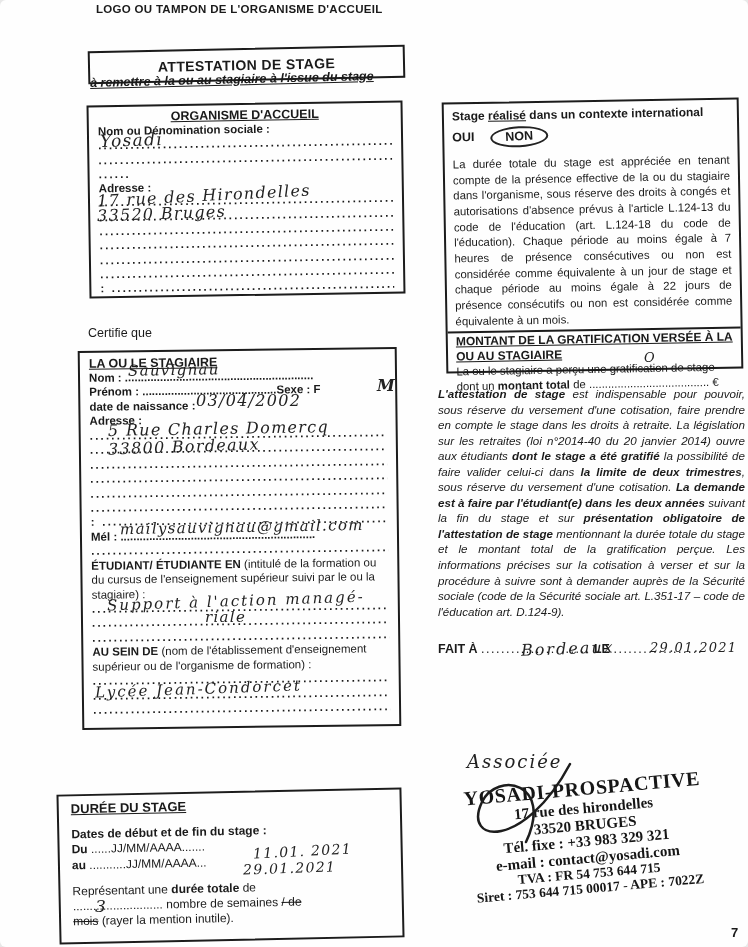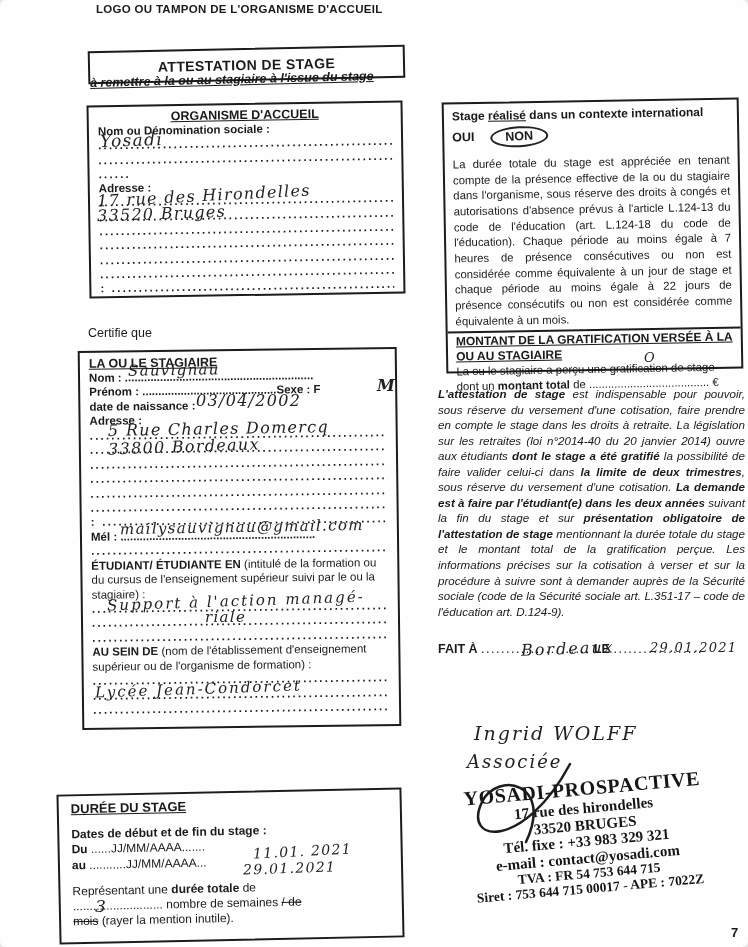--- a/index.html
+++ b/index.html
@@ -191,20 +191,19 @@
 
   <div class="hw" style="left:253px;top:843px;font-size:14px;transform:rotate(-3deg);">11.01. 2021</div>
   <div class="hw" style="left:243px;top:860px;font-size:14px;transform:rotate(-2deg);">29.01.2021</div>
   <div class="hw" style="left:95px;top:896px;font-size:17px;">3</div>
 
   <div class="hw" style="left:644px;top:350px;font-size:13px;">O</div>
 
   <div class="hw" style="left:521px;top:639px;font-size:16px;letter-spacing:2px;transform:rotate(-2deg);">Bordeaux</div>
   <div class="hw" style="left:650px;top:640px;font-size:13px;">29.01.2021</div>
 
-  <div class="hw" style="left:474px;top:722px;font-size:19px;letter-spacing:2px;">Ingrid WOLFF</div>
   <div class="hw" style="left:467px;top:751px;font-size:18px;letter-spacing:2px;">Associée</div>
 
   <svg class="abs" style="left:452px;top:758px;" width="160" height="90" viewBox="0 0 160 90">
     <path d="M118,6 C72,92 10,86 30,44 C45,13 102,24 74,84" fill="none" stroke="#1d1d1d" stroke-width="2.5" stroke-linecap="round"></path>
   </svg>
 
 </div>
 
 </body></html>

